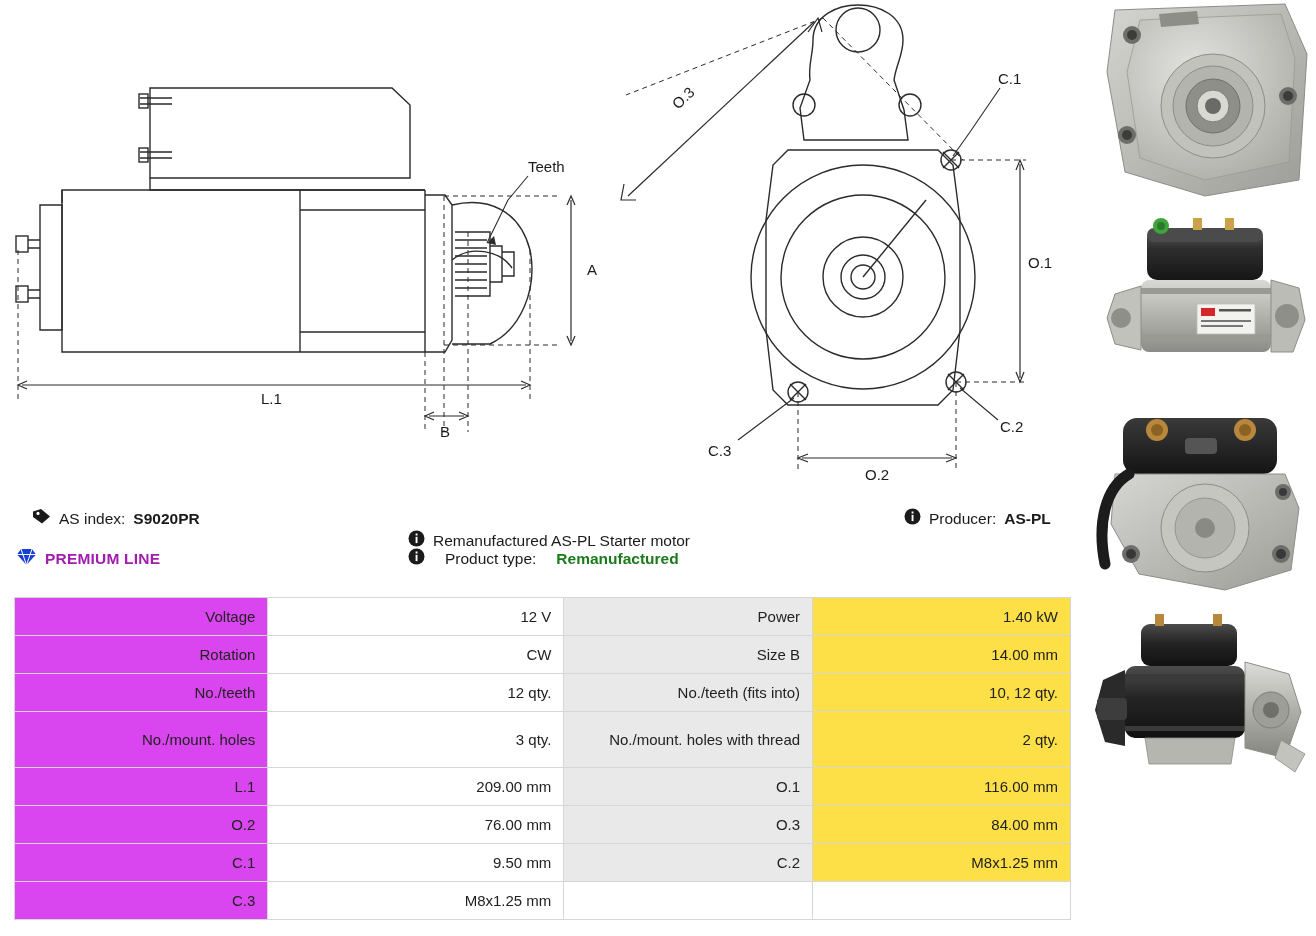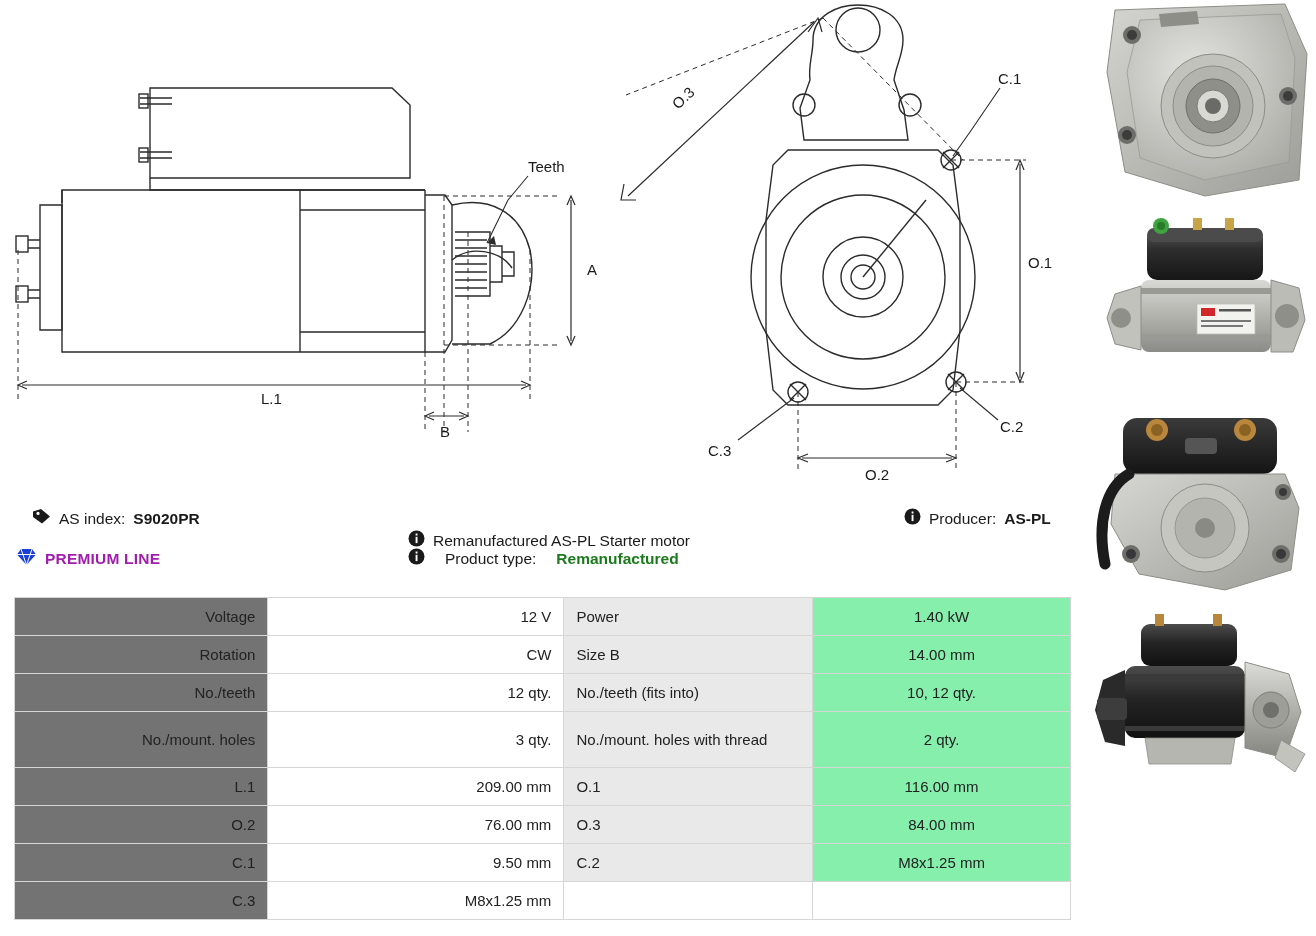--- a/index.html
+++ b/index.html
@@ -42,24 +42,24 @@
 
   
   table.spec { position: absolute; left: 14px; top: 597px; width: 1057px; border-collapse: collapse; }
   table.spec td {
     border: 1px solid #d6d6d6;
     height: 38px;
     padding: 4px 12px;
     font-size: 15px;
     vertical-align: middle;
   }
-  td.lab { background: #737373; text-align: right; width: 265px; color: #222; }
+  td.lab { background: #d946ef; text-align: right; width: 265px; color: #222; }
   td.val { background: #ffffff; text-align: right; width: 312px; color: #222; }
-  td.lab2 { background: #e9e9e9; text-align: left; width: 260px; color: #222; }
-  td.val2 { background: #86efac; text-align: center; width: 271px; color: #222; }
+  td.lab2 { background: #e9e9e9; text-align: right; width: 260px; color: #222; }
+  td.val2 { background: #fde047; text-align: right; width: 271px; color: #222; }
   td.empty { background: #ffffff; }
   tr.tall td { height: 56px; }
 
   
   .photos { position: absolute; left: 1085px; top: 0; width: 231px; height: 830px; }
   .photo { position: absolute; left: 0; width: 231px; }
   .ph1 { top: 2px;   height: 200px; }
   .ph2 { top: 208px; height: 192px; }
   .ph3 { top: 404px; height: 200px; }
   .ph4 { top: 608px; height: 192px; }

